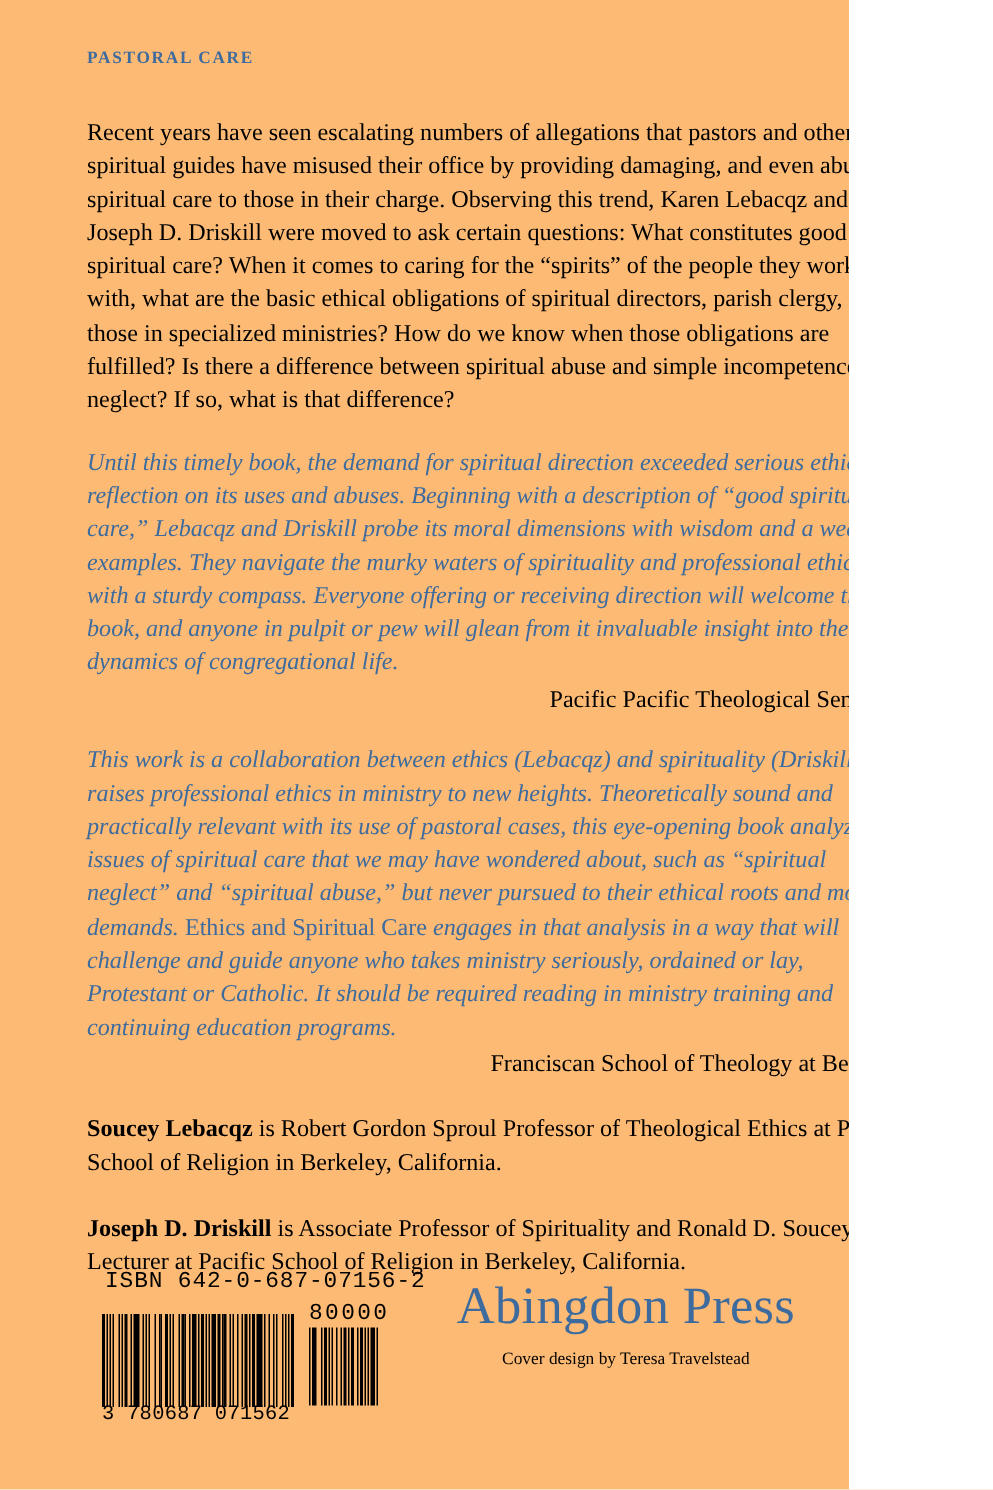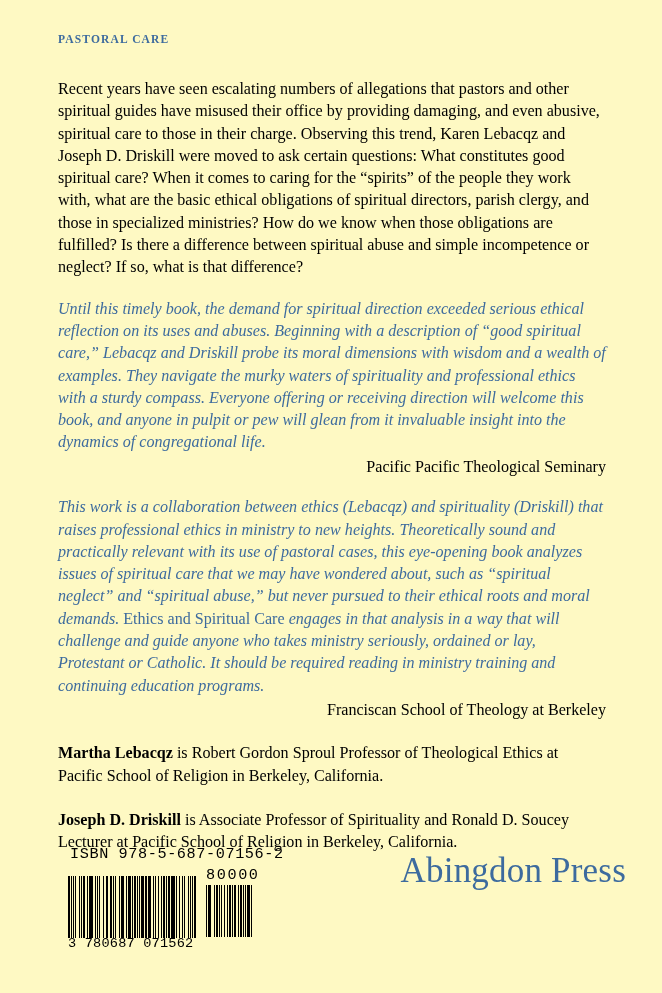--- a/index.html
+++ b/index.html
@@ -7,23 +7,23 @@
     margin: 0;
     padding: 0;
     background: #ffffff;
   }
   body {
     font-family: "Liberation Serif", "DejaVu Serif", serif;
     color: #000000;
   }
   .cover {
     position: relative;
-    width: 662px;
+    width: 566px;
     height: 993px;
-    background: #fef9c3;
+    background: #fdba74;
     overflow: hidden;
     box-sizing: border-box;
   }
 
   
   .series-header {
     position: absolute;
     left: 58px;
     top: 33px;
     font-family: "Liberation Serif", "DejaVu Serif", serif;
@@ -193,31 +193,31 @@
     </div>
 
     <div class="blurb-block">
       <p class="blurb"><span>This work is a collaboration between ethics (Lebacqz) and spirituality (Driskill) that raises professional ethics in ministry to new heights. Theoretically sound and practically relevant with its use of pastoral cases, this eye-opening book analyzes issues of spiritual care that we may have wondered about, such as “spiritual neglect” and “spiritual abuse,” but never pursued to their ethical roots and moral demands. </span><span class="roman">Ethics and Spiritual Care</span><span> engages in that analysis in a way that will challenge and guide anyone who takes ministry seriously, ordained or lay, Protestant or Catholic. It should be required reading in ministry training and continuing education programs.</span></p>
       <div class="attribution">
         <span class="attr-line">Franciscan School of Theology at Berkeley</span>
       </div>
     </div>
 
     <div class="bio-block">
-      <p class="bio"><span class="bio-name">Martha Lebacqz</span><span> is Robert Gordon Sproul Professor of Theological Ethics at Pacific School of Religion in Berkeley, California.</span></p>
+      <p class="bio"><span class="bio-name">Soucey Lebacqz</span><span> is Robert Gordon Sproul Professor of Theological Ethics at Pacific School of Religion in Berkeley, California.</span></p>
     </div>
 
     <div class="bio-block">
       <p class="bio"><span class="bio-name">Joseph D. Driskill</span><span> is Associate Professor of Spirituality and Ronald D. Soucey Lecturer at Pacific School of Religion in Berkeley, California.</span></p>
     </div>
 
   </div>
 
   <div class="barcode-zone">
-    <div class="isbn-text">ISBN 978-5-687-07156-2</div>
+    <div class="isbn-text">ISBN 642-0-687-07156-2</div>
     <div class="barcode-row">
       <div class="bc-main" id="bc-main">
           <span class="bar" style="width: 1.8px; height: 62px;"></span>
           <span class="bar" style="width: 0.9px; height: 62px; background: transparent;"></span>
           <span class="bar" style="width: 0.9px; height: 62px;"></span>
           <span class="bar" style="width: 1.8px; height: 62px; background: transparent;"></span>
           <span class="bar" style="width: 0.9px; height: 62px;"></span>
           <span class="bar" style="width: 0.9px; height: 62px; background: transparent;"></span>
           <span class="bar" style="width: 0.9px; height: 62px;"></span>
           <span class="bar" style="width: 2.7px; height: 62px; background: transparent;"></span>
@@ -352,15 +352,16 @@
             <span class="bar" style="width: 0.9px; height: 52px; background: transparent;"></span>
             <span class="bar" style="width: 0.9px; height: 52px;"></span>
             <span class="bar" style="width: 1.8px; height: 52px; background: transparent;"></span>
           </div>
       </div>
     </div>
   </div>
 
   <div class="publisher">
     <div class="publisher-name">Abingdon Press</div>
+    <div class="cover-credit">Cover design by Teresa Travelstead</div>
   </div>
 
 </div>
 
 </body></html>

